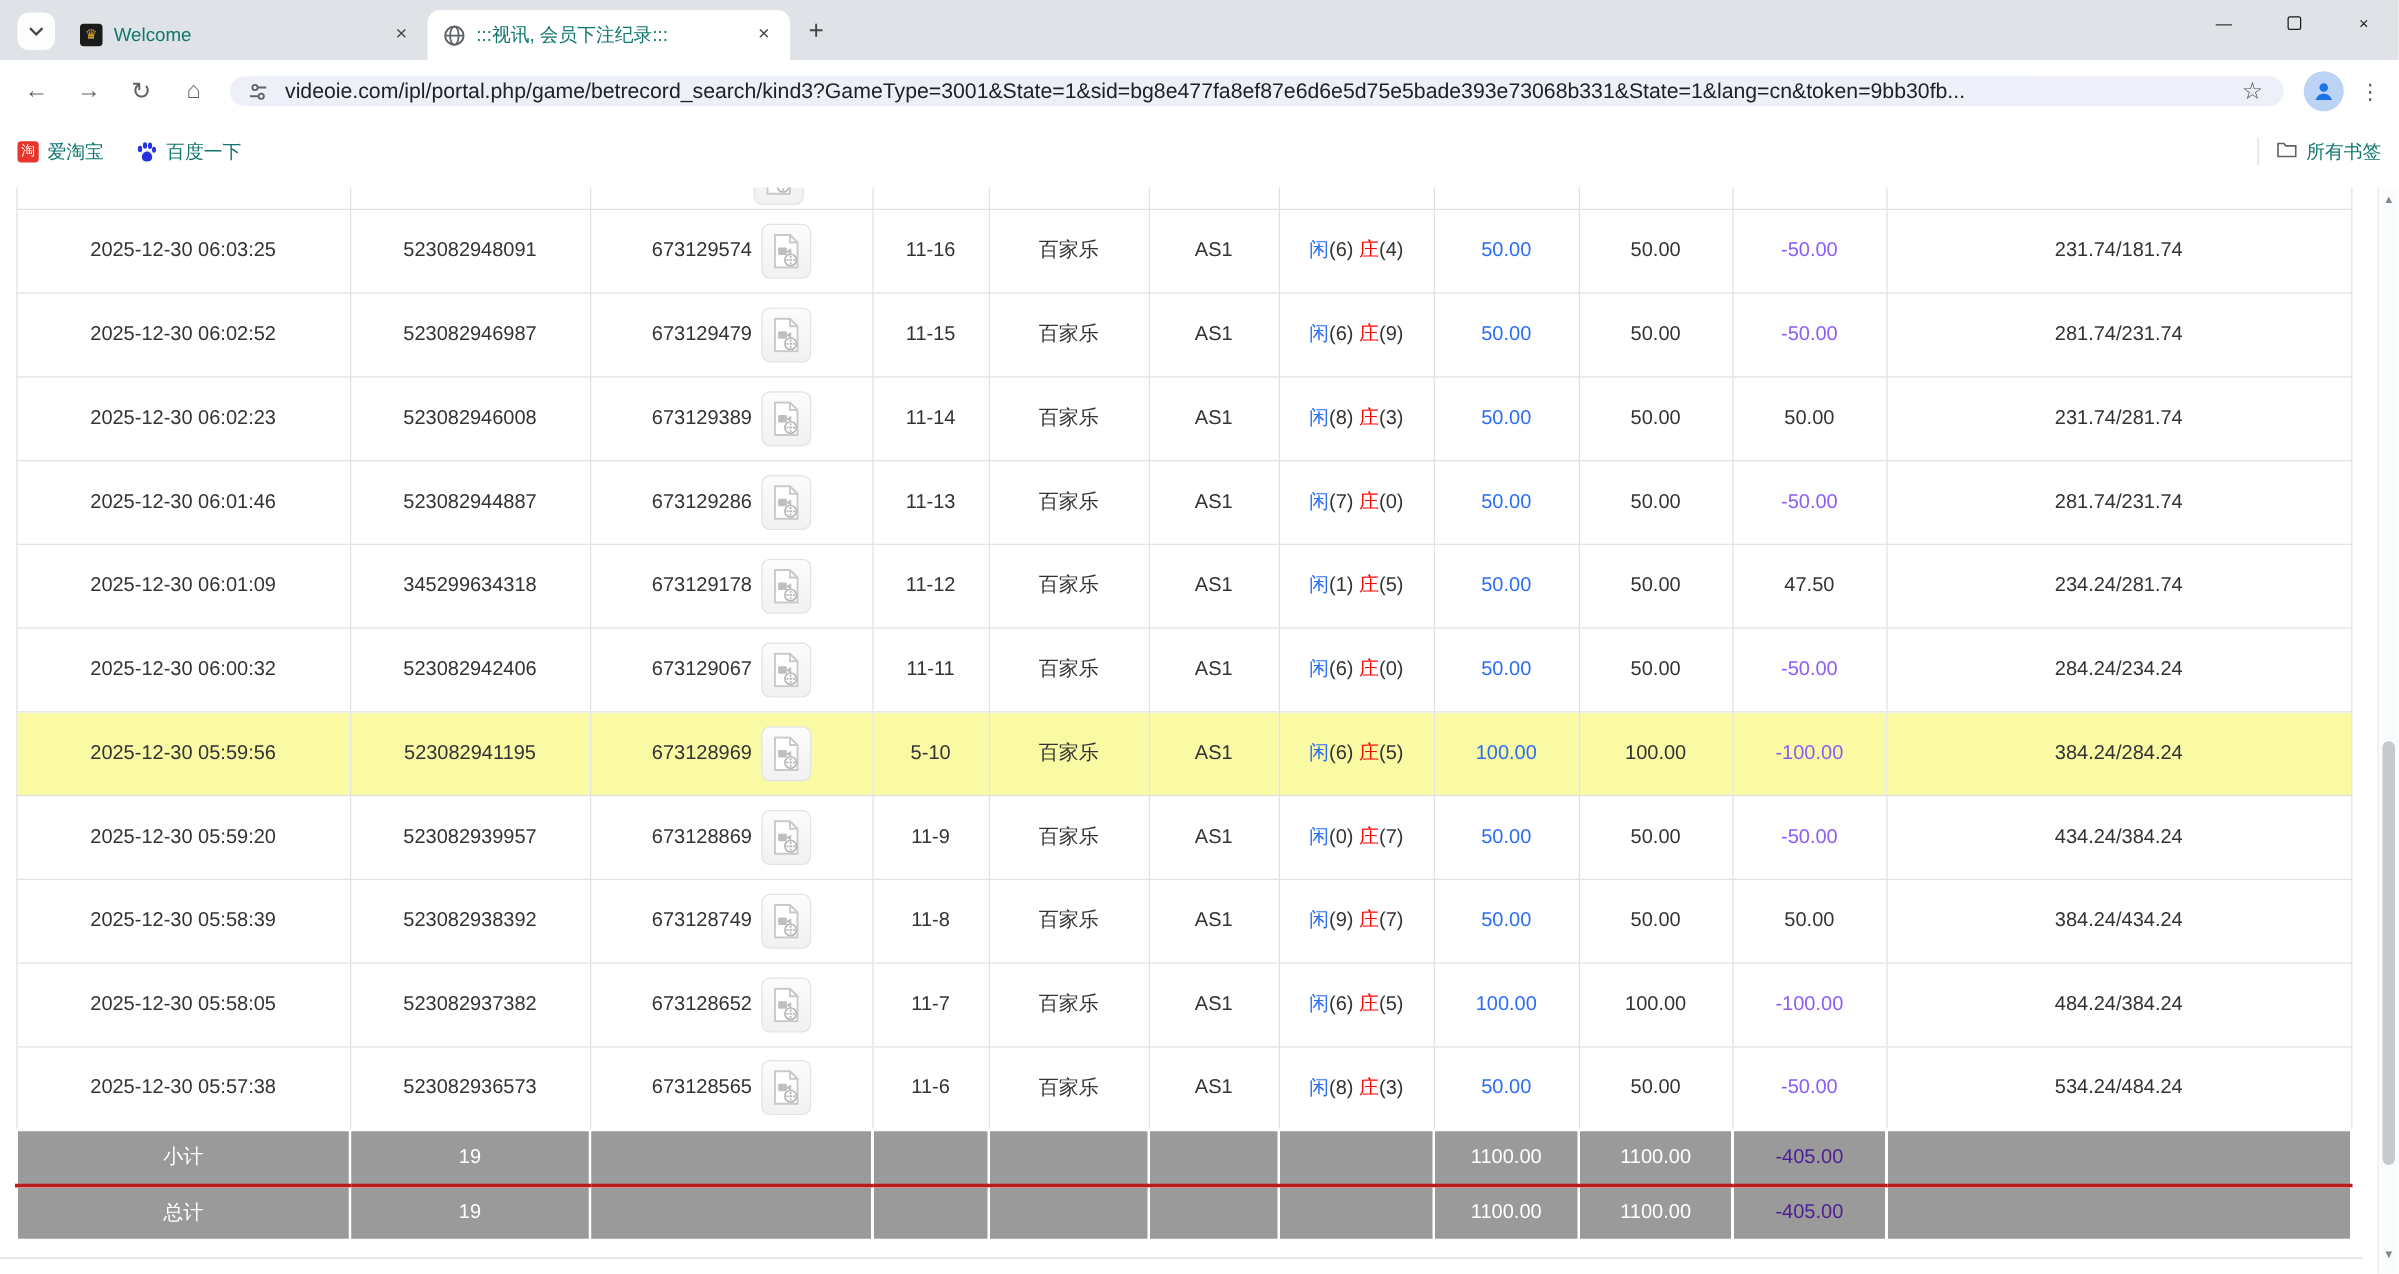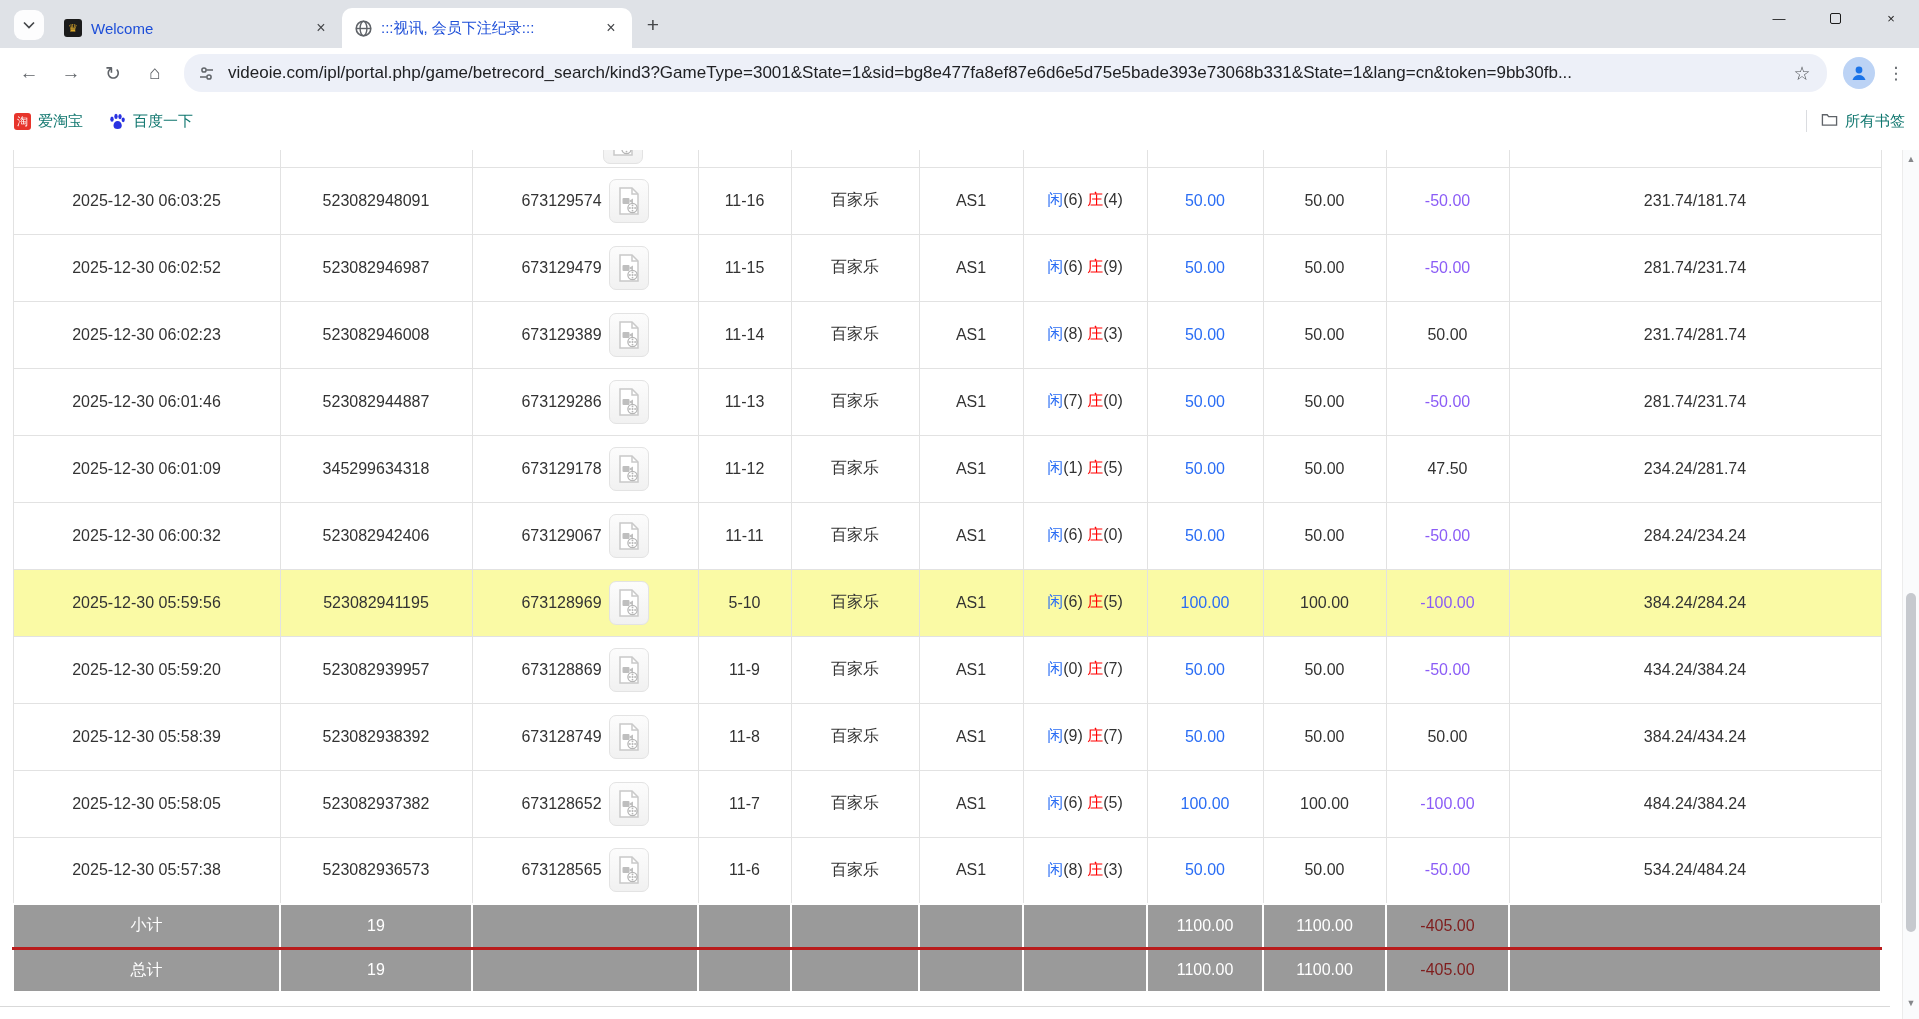--- a/index.html
+++ b/index.html
@@ -8,34 +8,34 @@
 
   
   .tabstrip { height:48px; background:#dfe2e7; display:flex; align-items:flex-end; position:relative; }
   .tab-search-btn { width:30px; height:30px; margin:0 8px 8px 14px; border:none; border-radius:9px;
     background:#fdfdfe; color:#45474a; font-size:13px; display:flex; align-items:center; justify-content:center; cursor:pointer; }
   .tab { height:40px; display:flex; align-items:center; padding:0 10px 0 12px; width:290px; border-radius:10px 10px 0 0; }
   .tab.inactive { background:transparent; }
   .tab.active { background:#ffffff; }
   .tab .favicon { width:18px; height:18px; margin-right:9px; flex:0 0 18px; display:flex; align-items:center; justify-content:center; }
   .favicon-dark { background:#1b1b1b; border-radius:3px; color:#d9a72b; font-size:11px; line-height:18px; text-align:center; }
-  .tab-title { flex:1; font-size:15px; color:#1d4ed8; white-space:nowrap; overflow:hidden; }
+  .tab-title { flex:1; font-size:15px; color:#0f766e; white-space:nowrap; overflow:hidden; }
   .tab-close { width:22px; height:22px; border-radius:50%; display:flex; align-items:center; justify-content:center;
     color:#45474a; font-size:16px; cursor:pointer; flex:0 0 22px; }
   .newtab-btn { width:30px; height:30px; margin:0 0 8px 6px; border:none; background:transparent; color:#45474a;
     font-size:21px; cursor:pointer; }
   .win-controls { position:absolute; right:0; top:0; height:36px; display:flex; }
   .win-btn { width:56px; height:36px; border:none; background:transparent; color:#1b1b1b; font-size:13px;
     display:flex; align-items:center; justify-content:center; cursor:pointer; }
   .win-btn .restore-box { width:11px; height:11px; border:1.2px solid #1b1b1b; border-radius:2px; }
 
   .toolbar { height:50px; background:#ffffff; display:flex; align-items:center; padding:0 8px; }
   .nav-btn { width:36px; height:36px; border:none; background:transparent; color:#5f6368; font-size:19px;
     display:flex; align-items:center; justify-content:center; cursor:pointer; margin:0 3px; }
-  .omnibox { flex:1; height:38px; margin:0 10px 0 8px; background:#edf0f8; border-radius:18px;
+  .omnibox { flex:1; height:24px; margin:0 10px 0 8px; background:#edf0f8; border-radius:18px;
     display:flex; align-items:center; padding:0 14px; min-width:0; cursor:text; }
   .site-info-icon { margin-right:12px; flex:0 0 18px; display:flex; }
   .url-text { flex:1; font-size:17px; color:#202124; white-space:nowrap; overflow:hidden; }
   .star-icon { flex:0 0 22px; color:#4a4d51; font-size:19px; text-align:center; cursor:pointer; }
   .avatar-btn { width:32px; height:32px; border-radius:50%; border:none; background:#bcd3f5; margin:0 6px;
     display:flex; align-items:center; justify-content:center; cursor:pointer; }
   .menu-btn { width:30px; height:30px; border:none; background:transparent; color:#5f6368; font-size:17px; cursor:pointer; }
 
   .bookmarks-bar { height:46px; background:#ffffff; display:flex; align-items:center; padding:0 14px; }
   .bookmark-item { display:flex; align-items:center; margin-right:26px; cursor:pointer; }
@@ -59,21 +59,21 @@
     background:linear-gradient(#fcfcfc,#f1f1f1); display:flex; align-items:center; justify-content:center; cursor:pointer; }
   .partial-video { position:absolute; left:50%; margin-left:18px; top:-30px; }
   .blue { color:#2a6df4; }
   .neg { color:#8b5cf6; }
   .lbl-player { color:#2a6df4; }
   .lbl-banker { color:#ff0000; }
   .res-val { color:#333; }
 
   tr.footer-row td { background:#9a9a9a; color:#ffffff; border:2px solid #ffffff; height:44px; font-size:16px; }
   tr.footer-row.second td { border-top:3px solid #b91c1c; }
-  tr.footer-row td.neg { color:#7f1d1d; }
+  tr.footer-row td.neg { color:#4c1d95; }
 
   .page-bottom-line { position:absolute; left:0; top:856px; width:1890px; height:1px; background:#d9d9d9; }
 
   
   .scrollbar { position:absolute; right:0; top:0; width:17px; height:875px; background:#fafbfc; border-left:1px solid #ececec; }
   .sb-arrow { position:absolute; left:0; width:16px; text-align:center; color:#85878a; font-size:9px; cursor:pointer; }
   .sb-up { top:4px; }
   .sb-down { top:848px; }
   .sb-thumb { position:absolute; left:3px; width:10px; top:443px; height:339px; background:#c6c9ce; border-radius:6px; cursor:grab; }
 </style>

